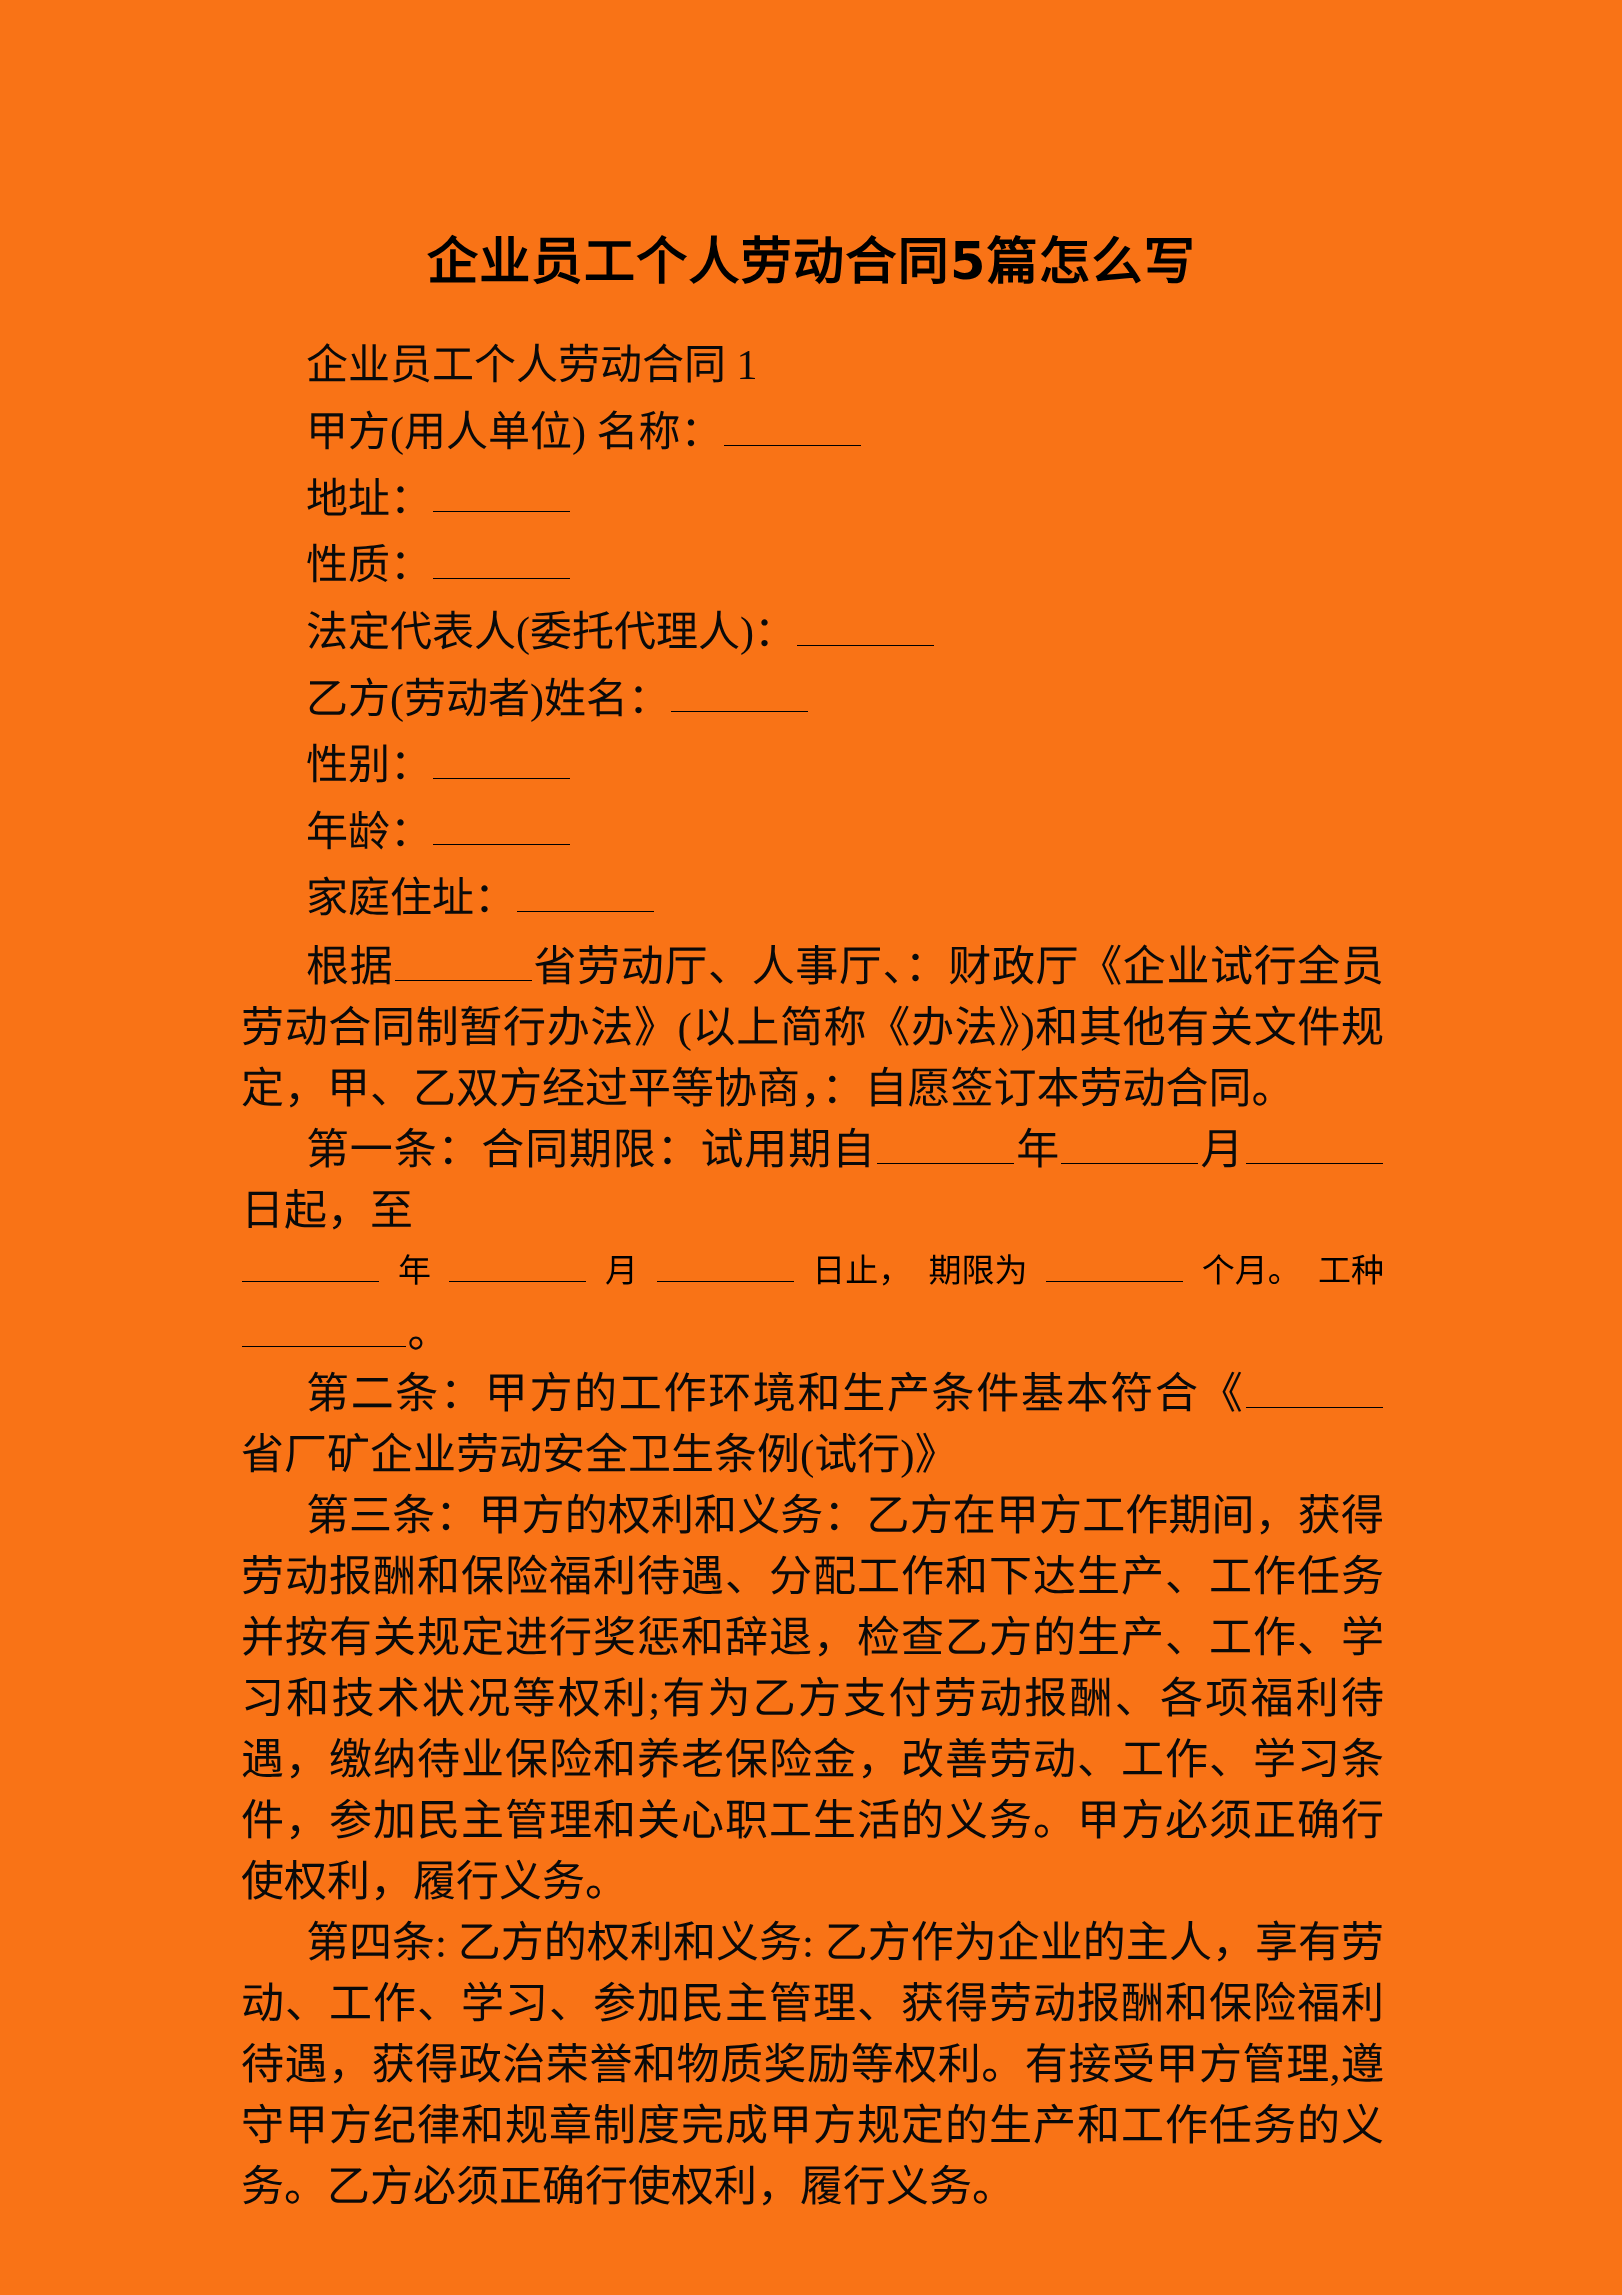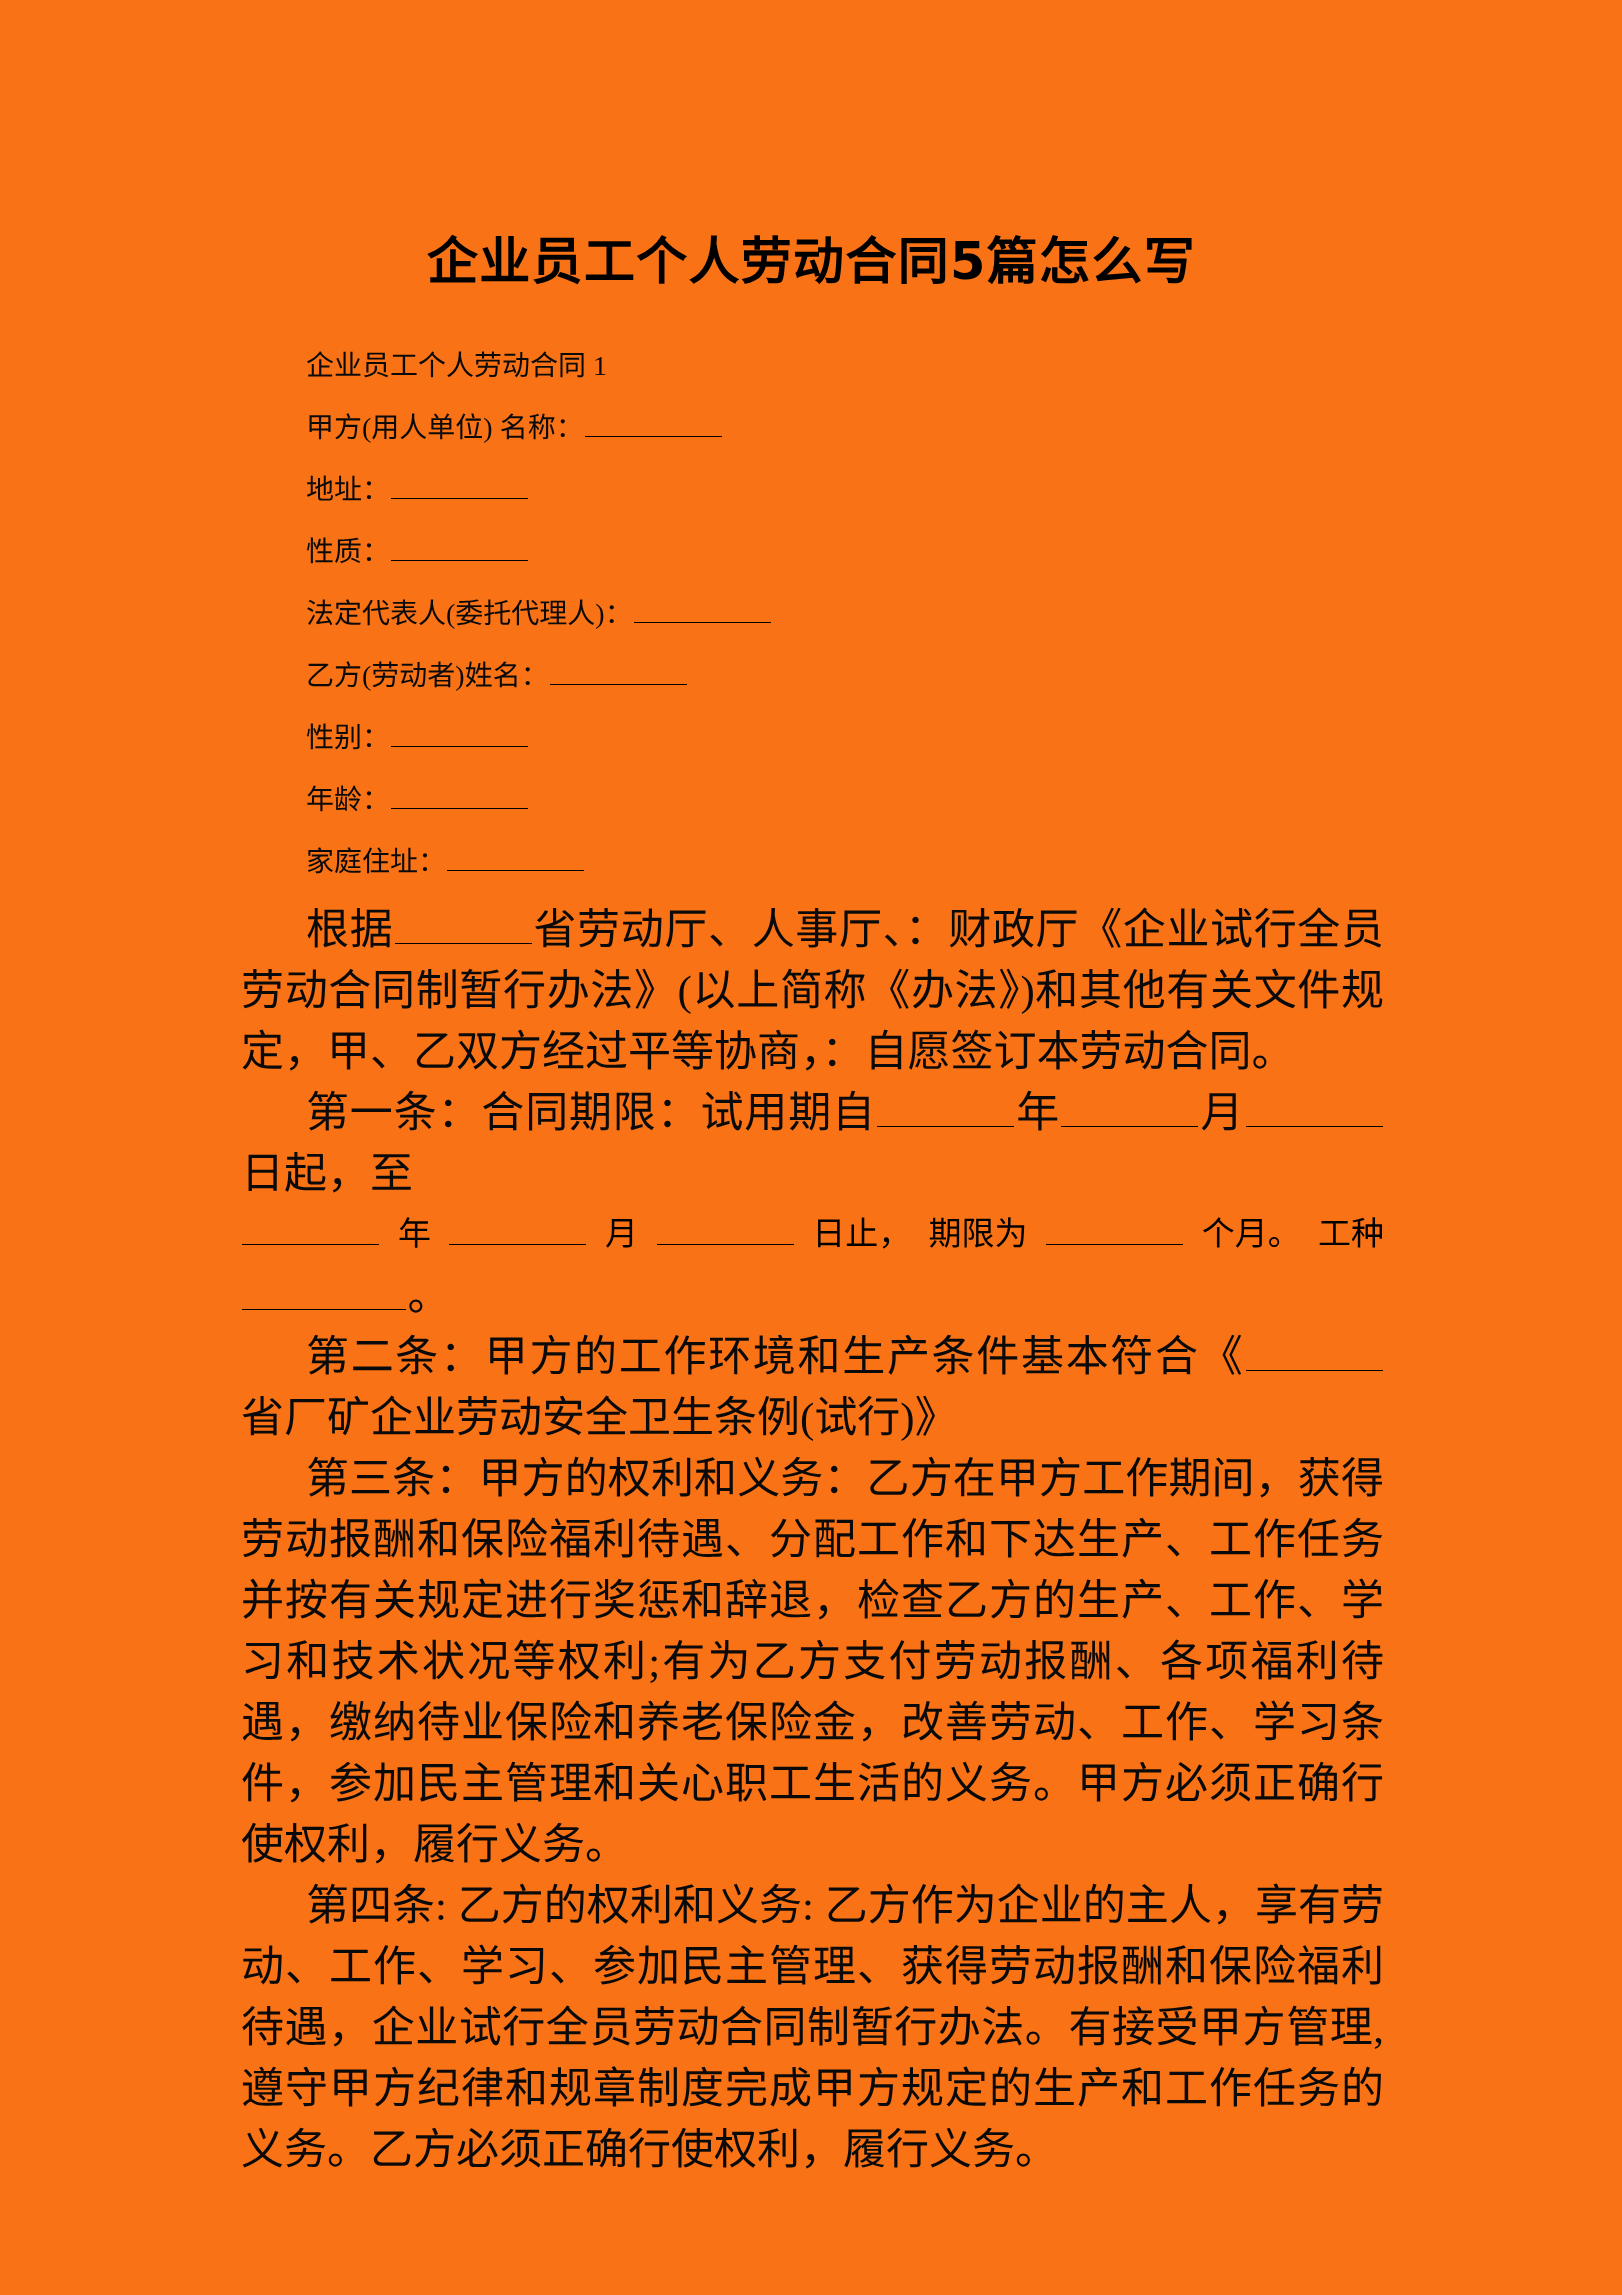--- a/index.html
+++ b/index.html
@@ -53,21 +53,21 @@
     text-justify: inter-character;
     margin: 0 0 0 0;
     color: #0a0a0a;
     word-break: break-all;
   }
   .para.indent { text-indent: 65px; }
   .para.nospace { margin-bottom: 0; }
 
   
   .field-row {
-    font-size: 28px;
+    font-size: 42px;
     line-height: 43px;
     text-indent: 65px;
     padding: 9.2px 0 9.8px 0;
     white-space: nowrap;
     color: #0a0a0a;
   }
 
   
   .blank {
     display: inline-block;
@@ -154,18 +154,18 @@
       <span>个月。</span>
       <span>工种</span>
     </div>
 
     <p class="para nospace"><span class="blank w-xxl"></span><span>。</span></p>
 
     <p class="para indent"><span>第二条：甲方的工作环境和生产条件基本符合《</span><span class="blank w-xl"></span><span>省厂矿企业劳动安全卫生条例(试行)》</span></p>
 
     <p class="para indent">第三条：甲方的权利和义务：乙方在甲方工作期间，获得劳动报酬和保险福利待遇、分配工作和下达生产、工作任务并按有关规定进行奖惩和辞退，检查乙方的生产、工作、学习和技术状况等权利;有为乙方支付劳动报酬、各项福利待遇，缴纳待业保险和养老保险金，改善劳动、工作、学习条件，参加民主管理和关心职工生活的义务。甲方必须正确行使权利，履行义务。</p>
 
-    <p class="para indent">第四条: 乙方的权利和义务: 乙方作为企业的主人，享有劳动、工作、学习、参加民主管理、获得劳动报酬和保险福利待遇，企业试行全员劳动合同制暂行办法。有接受甲方管理,遵守甲方纪律和规章制度完成甲方规定的生产和工作任务的义务。乙方必须正确行使权利，履行义务。</p>
+    <p class="para indent">第四条: 乙方的权利和义务: 乙方作为企业的主人，享有劳动、工作、学习、参加民主管理、获得劳动报酬和保险福利待遇，获得政治荣誉和物质奖励等权利。有接受甲方管理,遵守甲方纪律和规章制度完成甲方规定的生产和工作任务的义务。乙方必须正确行使权利，履行义务。</p>
 
 
   </div>
 </div>
 
 
 </body></html>

